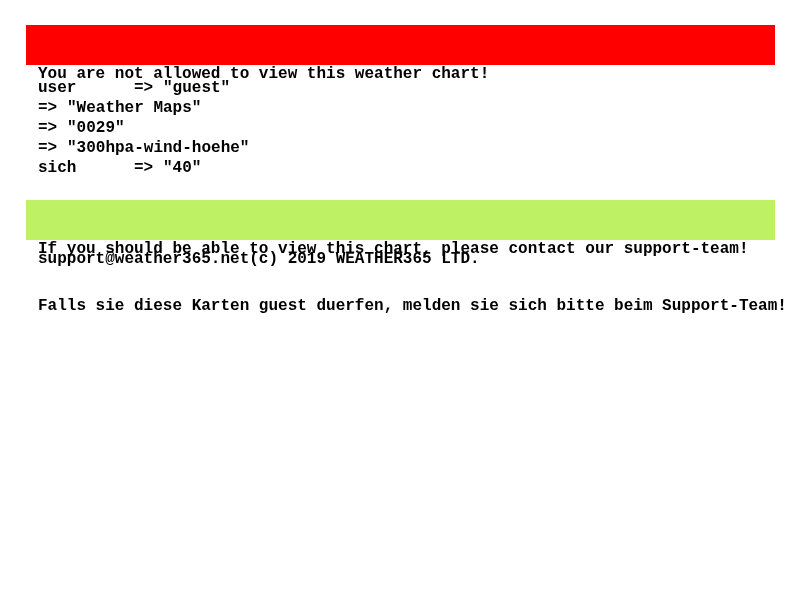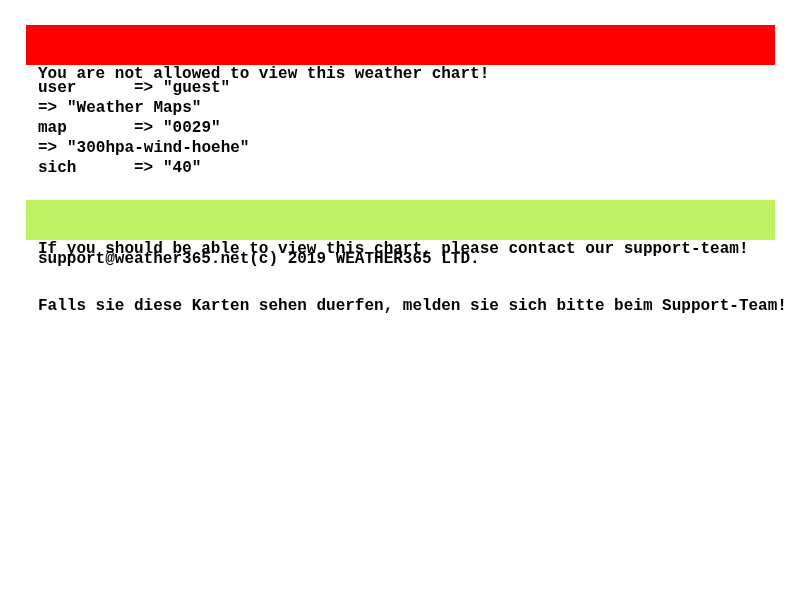--- a/index.html
+++ b/index.html
@@ -80,36 +80,35 @@
   <div class="kv-row">
     <span class="kv-key">user</span>
     <span class="kv-arrow">=&gt;</span>
     <span class="kv-value">"guest"</span>
   </div>
   <div class="kv-row">
     <span class="kv-arrow">=&gt;</span>
     <span class="kv-value">"Weather Maps"</span>
   </div>
   <div class="kv-row">
-    <span class="kv-key">map</span>
     <span class="kv-arrow">=&gt;</span>
     <span class="kv-value">"0029"</span>
   </div>
   <div class="kv-row">
     <span class="kv-arrow">=&gt;</span>
     <span class="kv-value">"300hpa-wind-hoehe"</span>
   </div>
   <div class="kv-row">
     <span class="kv-key">sich</span>
     <span class="kv-arrow">=&gt;</span>
     <span class="kv-value">"40"</span>
   </div>
 </div>
 
 <div class="banner banner-info">
   <span class="banner-line">If you should be able to view this chart, please contact our support-team!</span>
-  <span class="banner-line">Falls sie diese Karten sehen duerfen, melden sie sich bitte beim Support-Team!</span>
+  <span class="banner-line">Falls sie diese Karten guest duerfen, melden sie sich bitte beim Support-Team!</span>
 </div>
 
 <div class="footer">
   <span>support@weather365.net</span>
   <span>(c) 2019 WEATHER365 LTD.</span>
 </div>
 
 </body></html>

